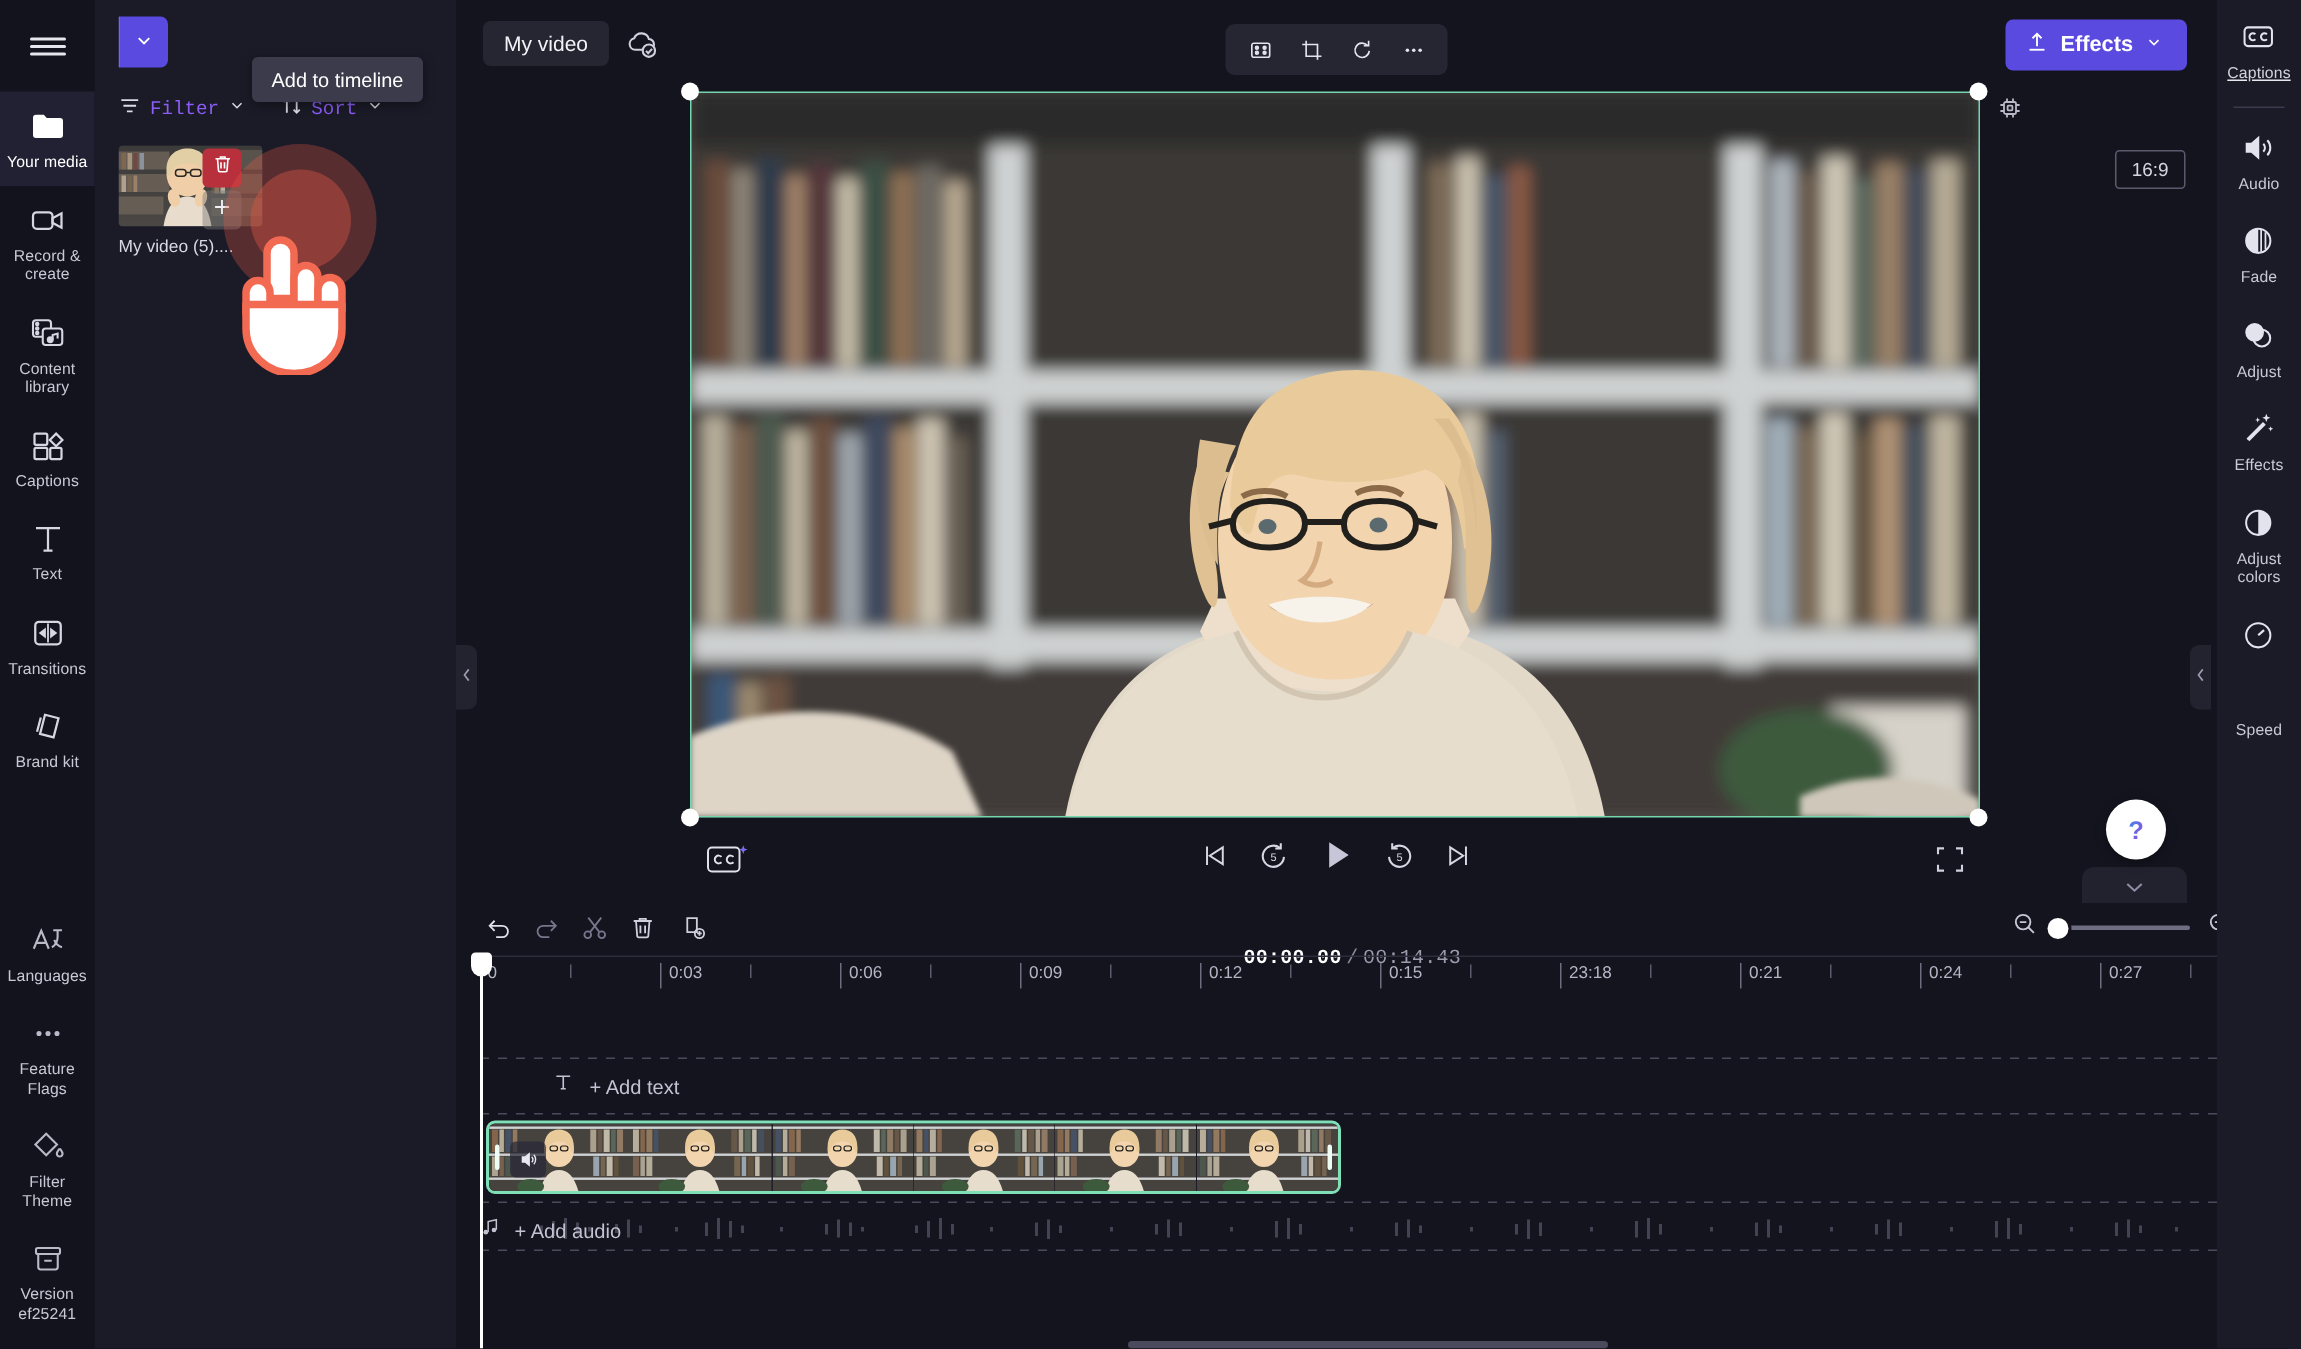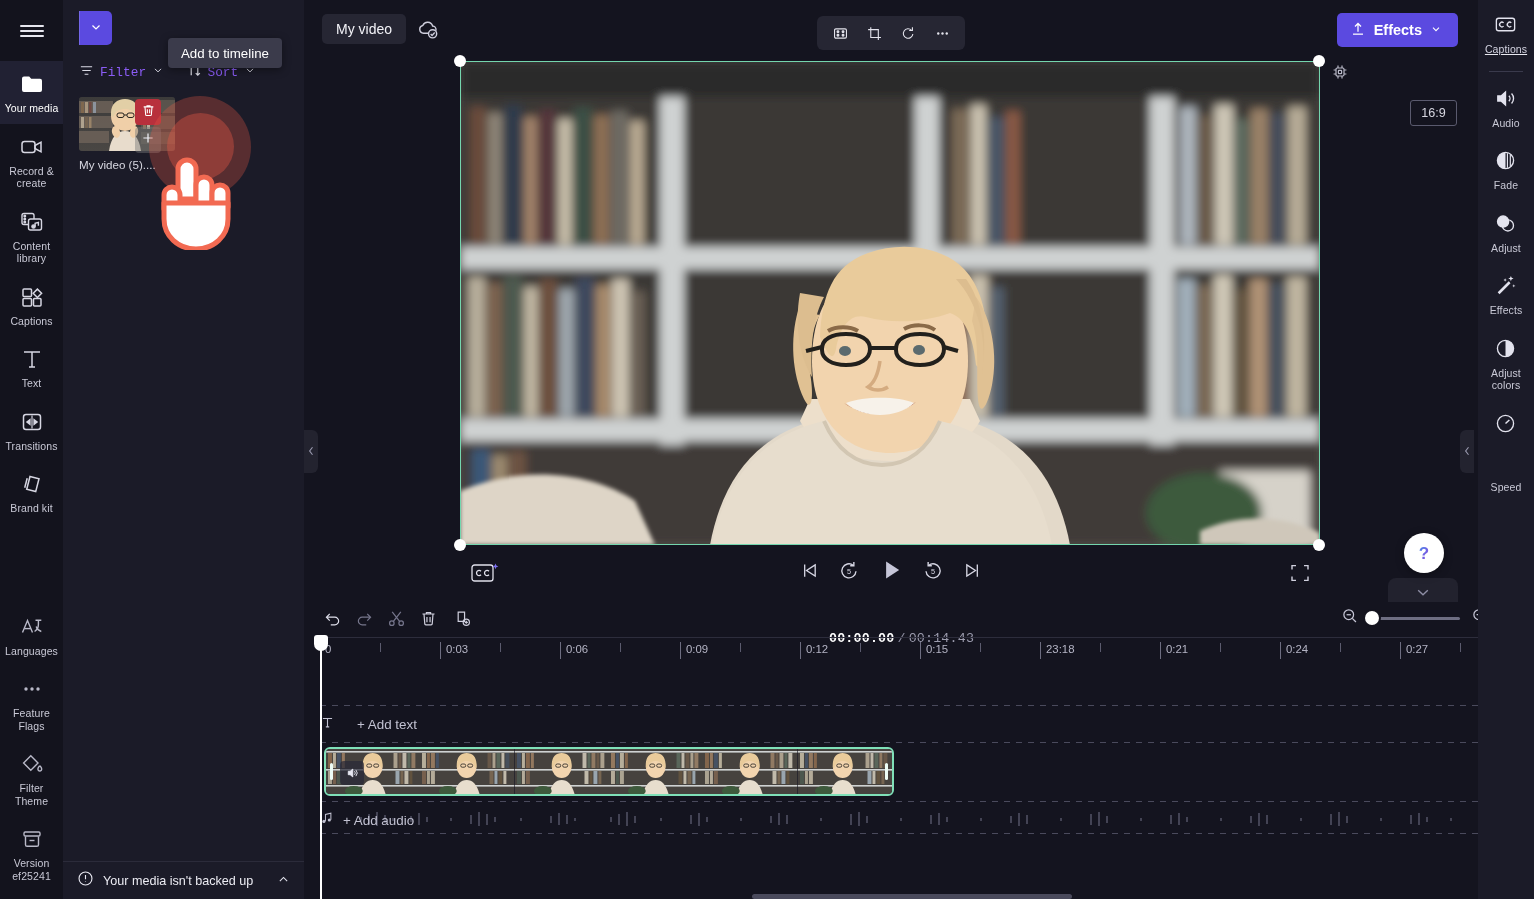--- a/index.html
+++ b/index.html
@@ -190,22 +190,23 @@
   .tick { position: absolute; top: 5px; width: 1px; height: 9px; background: #5b5b6e; }
   .tick.major { top: 4px; height: 17px; background: #6d6d80; }
   .tick-lbl { position: absolute; top: 5px; font-size: 11.4px; color: #b4b4c4; }
 
   .tracks { position: absolute; left: 16px; top: 66px; width: 1158px; height: 236px; }
   .dashed {
     position: absolute; left: 0; width: 1158px; height: 1px;
     background-image: repeating-linear-gradient(to right, #4a4a5c 0 6px, transparent 6px 12px);
   }
   .add-text-row {
-    position: absolute; left: 0; top: 46px; height: 30px; display: flex; align-items: center; gap: 22px;
+    position: absolute; left: 0; top: 46px; height: 30px; display: flex; align-items: center; gap: 10px;
     cursor: pointer;
+    padding-left: 48px;
   }
   .add-text-row .lbl { font-size: 13.4px; color: #c2c2d2; }
   .add-audio-row {
     position: absolute; left: 0; top: 142px; height: 30px; display: flex; align-items: center; gap: 9px;
     cursor: pointer; z-index: 3;
   }
   .add-audio-row .lbl { font-size: 13.4px; color: #c2c2d2; }
 
   .clip {
     position: absolute; left: 4px; top: 84px; width: 570px; height: 49px;
@@ -484,34 +485,20 @@
         <g fill="#ffffff" stroke="#f26a52" stroke-width="5" stroke-linejoin="round">
           <path d="M26 34c0-5 4-9 9-9s9 4 9 9v30h-18z"></path>
           <path d="M44 50c0-4.5 3.6-8 8-8s8 3.5 8 8v20H44z"></path>
           <path d="M60 58c0-4.5 3.6-8 8-8s8 3.5 8 8v14H60z"></path>
           <path d="M12 60c0-4.5 3.6-8 8-8s8 3.5 8 8v14H12z"></path>
           <path d="M12 68h64v16c0 17-14 30-32 30S12 101 12 84z"></path>
         </g>
       </svg>
     </span>
 
-    <div class="backup-bar">
-      <span>
-        <svg viewBox="0 0 20 20" width="17" height="17" fill="none" stroke="#e9e9f2" stroke-width="1.3">
-            <circle cx="10" cy="10" r="7.6"></circle>
-            <path d="M10 5.8v5M10 13.6v.6"></path>
-          </svg>
-      </span>
-      <span class="txt">Your media isn't backed up</span>
-      <span style="margin-left:auto">
-        <svg viewBox="0 0 16 16" width="13" height="13" fill="none" stroke="#e0e0ea" stroke-width="1.4">
-            <path d="M3.5 10l4.5-4.5L12.5 10"></path>
-          </svg>
-      </span>
-    </div>
   </div>
 
   <div class="collapse-tab-left">
     <span>
       <svg viewBox="0 0 10 16" width="8" height="12" fill="none" stroke="#9a9ab0" stroke-width="1.5">
           <path d="M7 3L3.2 8 7 13"></path>
         </svg>
     </span>
   </div>
 

